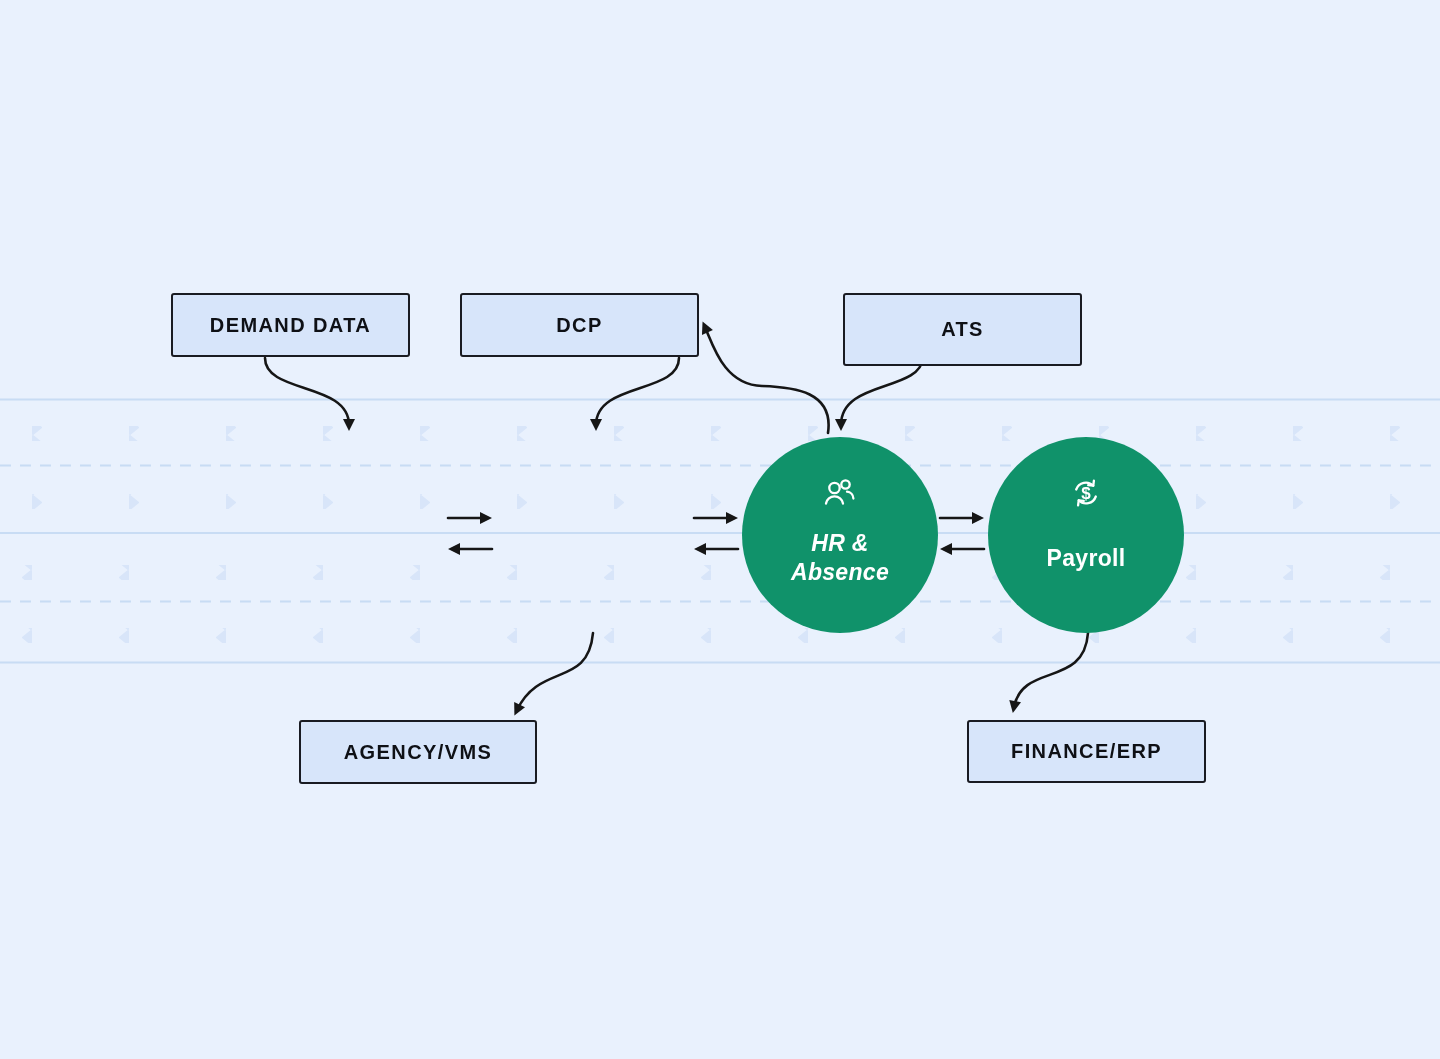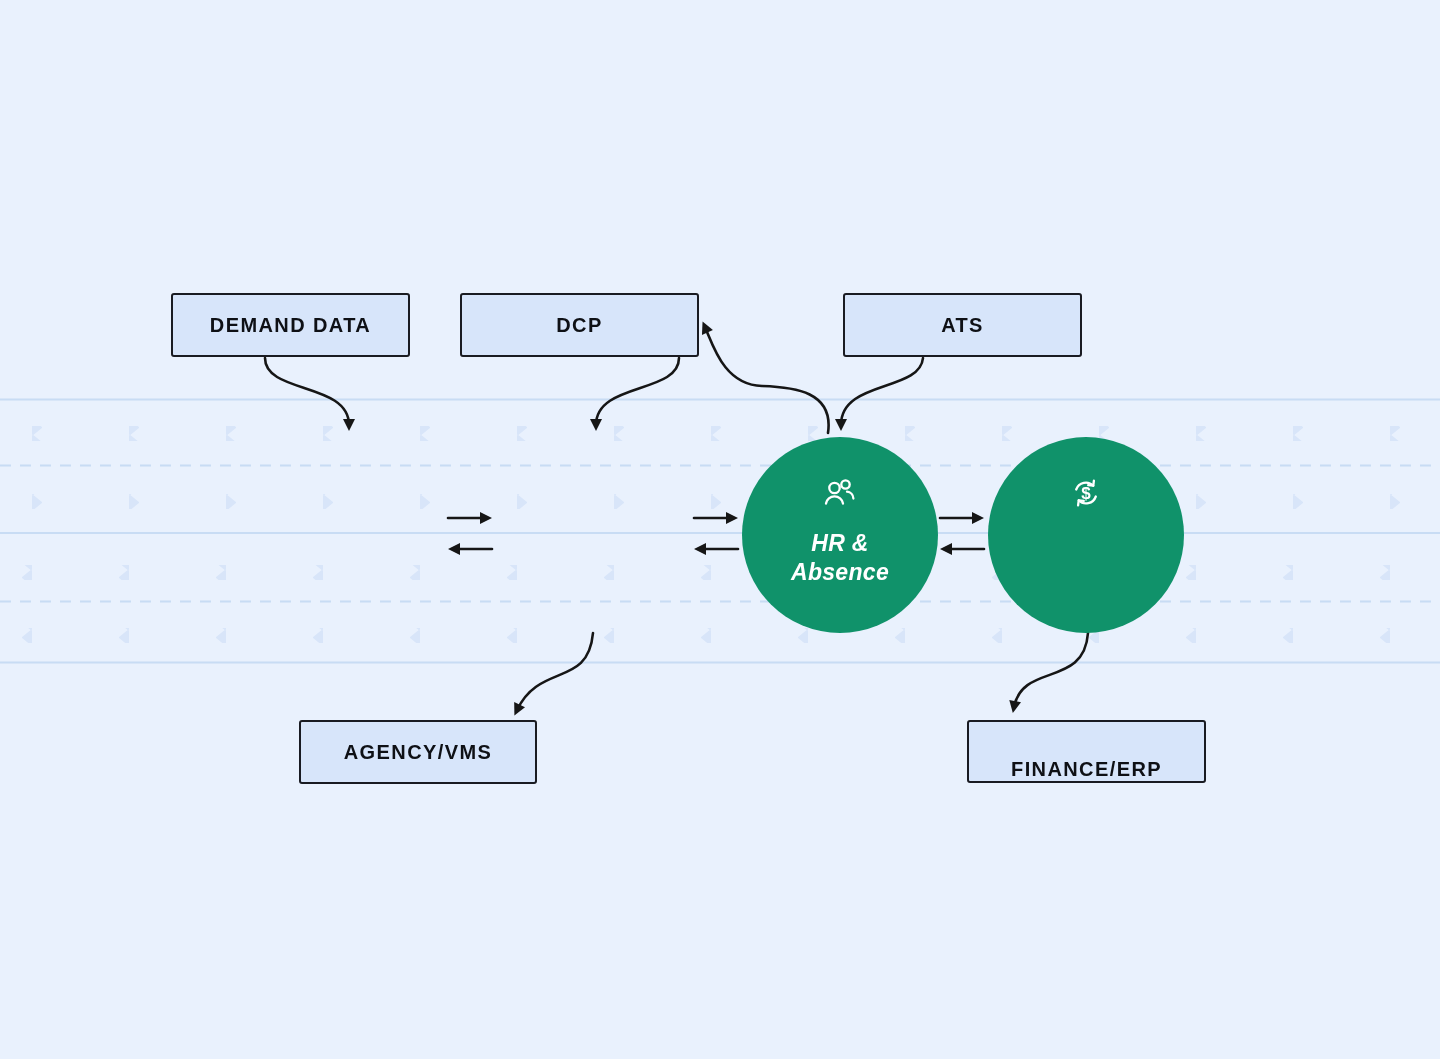--- a/index.html
+++ b/index.html
@@ -16,23 +16,23 @@
   .conn{stroke:var(--connector,#161616); stroke-width:2.6; fill:none; stroke-linecap:round;}
   .conn-head{fill:var(--connector,#161616);}
 
   
   .box{position:absolute; box-sizing:border-box; background:var(--box-fill,#D7E5FA);
        border:2.5px solid var(--box-border,#191B22); border-radius:3px;
        display:flex; align-items:center; justify-content:center;}
   .box-label{font-size:20px; font-weight:700; letter-spacing:1.4px; color:var(--box-text,#0E1015); white-space:nowrap;}
   .b-demand {left:171px; top:293px; width:239px; height:64px;}
   .b-dcp    {left:460px; top:293px; width:239px; height:64px;}
-  .b-ats    {left:843px; top:293px; width:239px; height:64px;}
+  .b-ats    {left:843px; top:293px; width:239px; height:73px;}
   .b-agency {left:299px; top:720px; width:238px; height:64px;}
-  .b-finance{left:967px; top:720px; width:239px; height:63px;align-items:flex-end;}
+  .b-finance{left:967px; top:720px; width:239px; height:63px;}
 
   
   .circle{position:absolute; top:437px; width:196px; height:196px; border-radius:50%;
           background:var(--node-green,#10926A);}
   .c1{left:250px;} .c2{left:496px;} .c3{left:742px;font-style:italic;} .c4{left:988px;}
   .circle .icon{position:absolute; top:37px; left:50%; transform:translateX(-50%); width:38px; height:38px;}
   .circle-label{position:absolute; left:0; right:0; top:86px; height:70px;
                 display:flex; align-items:center; justify-content:center;
                 text-align:center; white-space:pre-line;
                 color:var(--circle-text,#FFFFFF); font-size:23px; line-height:1.26;
@@ -123,20 +123,21 @@
   <div class="circle c4">
     <span class="icon">
       <svg width="38" height="38" viewBox="0 0 38 38" xmlns="http://www.w3.org/2000/svg">
         <path class="ic" d="M9.2 15.5 A10.3 10.3 0 0 1 26.3 11.7"></path>
         <path class="ic" d="M26.9 6.6 L26.3 11.7 L21.2 11.1"></path>
         <path class="ic" d="M28.8 22.5 A10.3 10.3 0 0 1 11.7 26.3"></path>
         <path class="ic" d="M11.1 31.4 L11.7 26.3 L16.8 26.9"></path>
         <text class="ic-txt" x="19" y="25" text-anchor="middle">$</text>
       </svg>
     </span>
+    <span class="circle-label">Payroll</span>
   </div>
 
   <div class="box b-agency">
     <span class="box-label">AGENCY/VMS</span>
   </div>
   <div class="box b-finance">
     <span class="box-label">FINANCE/ERP</span>
   </div>
 
 </div>

